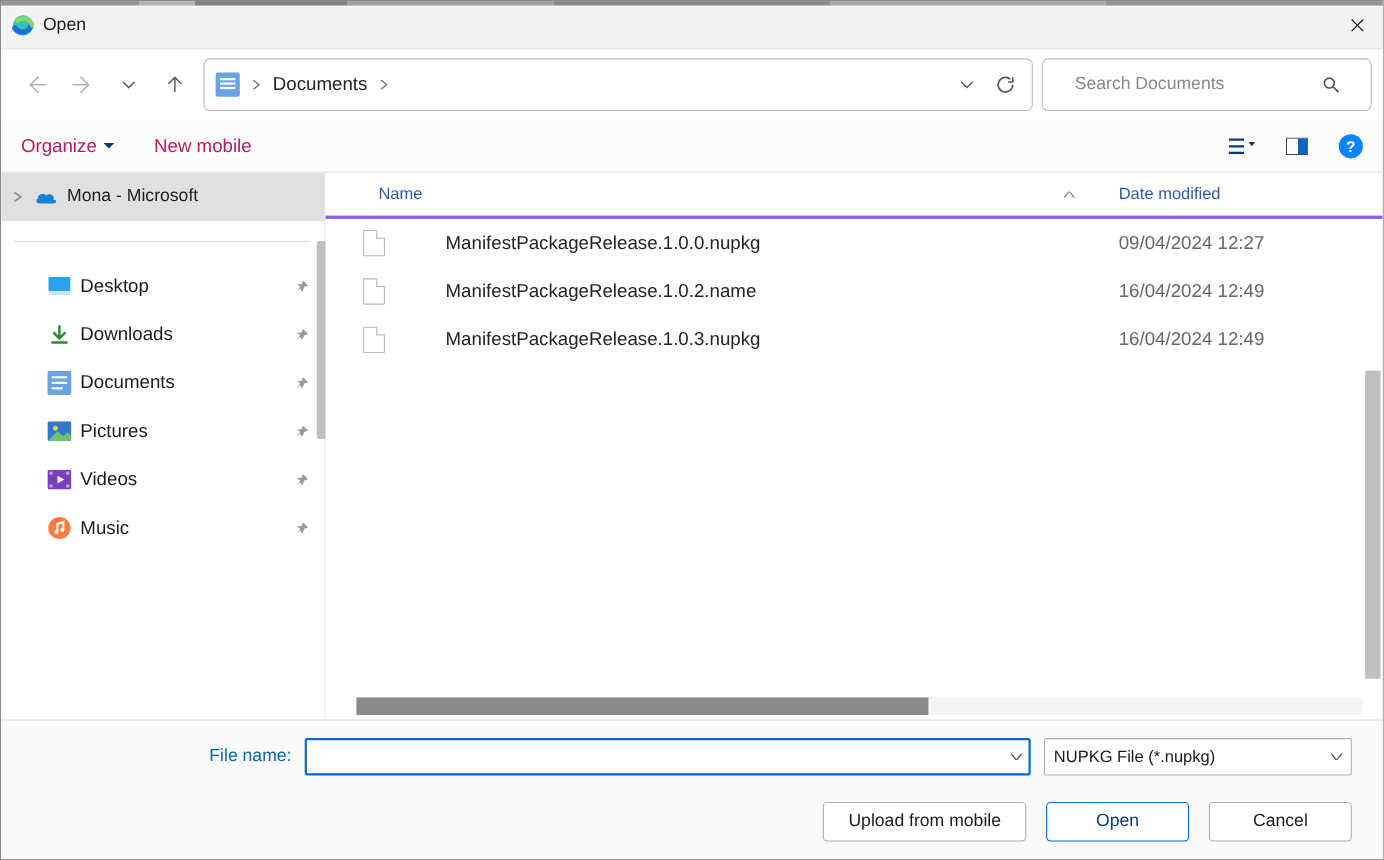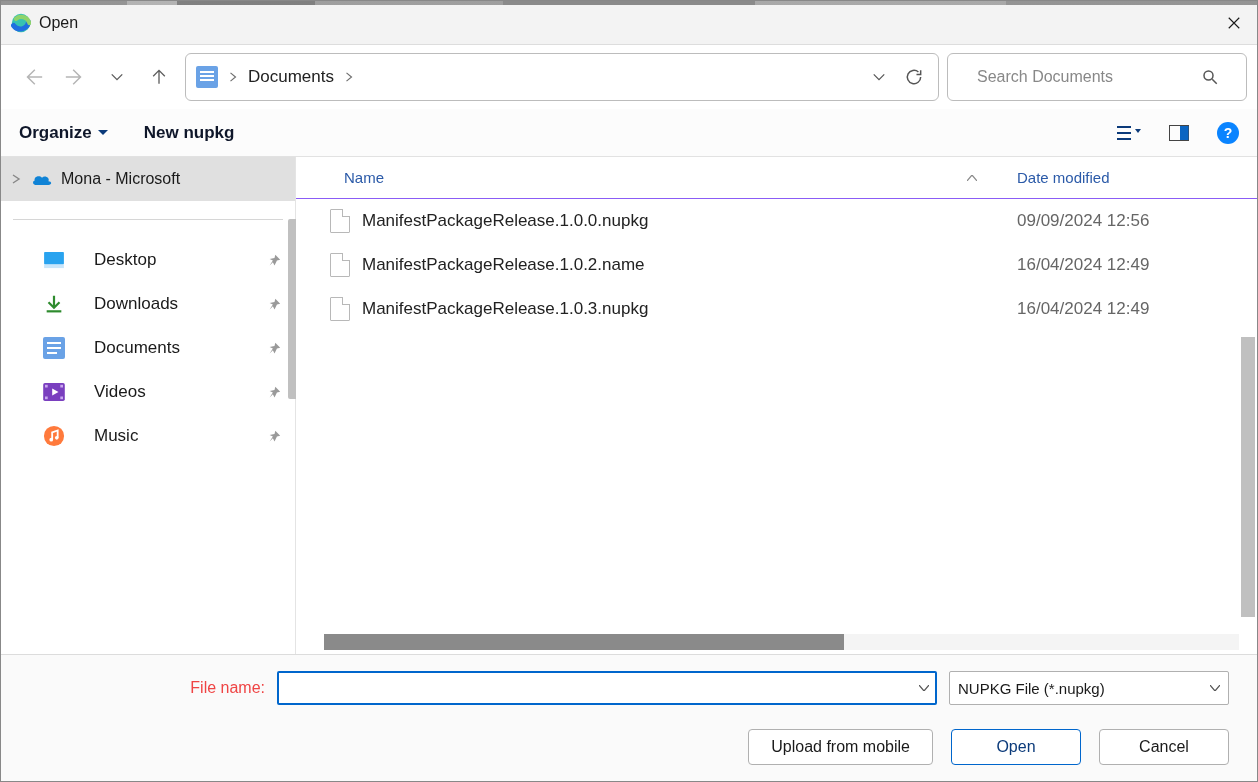--- a/index.html
+++ b/index.html
@@ -25,57 +25,57 @@
   .addrbar .chev { color: #6e6e6e; }
   .addrbar .loc-text { flex: 0 0 auto; font-size: 17px; color: #222; }
   .addrbar .spacer { flex: 1; }
   .addrbar .ctrl { color: #555; cursor: pointer; padding: 4px; }
   .searchbox { width: 300px; height: 48px; border: 1px solid #bcbcbc; border-radius: 6px; display: flex; align-items: center; padding: 0 27px; color: #777; }
   .searchbox input { border: none; outline: none; flex: 1; font-size: 16px; color: #444; }
   .searchbox input::placeholder { color: #888; }
 
   
   .toolrow { height: 48px; display: flex; align-items: center; padding: 0 18px; gap: 36px; border-bottom: 1px solid #e2e2e2; background: #fcfcfc; }
-  .toolrow .tool-item { color: #0f172a; font-size: 17px; display: flex; align-items: center; gap: 6px; cursor: pointer; font-weight: bold; }
+  .toolrow .tool-item { color: #be185d; font-size: 17px; display: flex; align-items: center; gap: 6px; cursor: pointer; }
   .toolrow .right { margin-left: auto; display: flex; align-items: center; gap: 26px; }
   .icon-btn { width: 24px; height: 24px; display: flex; align-items: center; justify-content: center; cursor: pointer; color: #444; }
   .help-circle { width: 22px; height: 22px; border-radius: 50%; background: #0a84ff; color: #fff; font-size: 14px; font-weight: bold; display: flex; align-items: center; justify-content: center; }
 
   
   .bodyrow { flex: 1; display: flex; overflow: hidden; }
 
   .sidebar { width: 295px; background: #fff; border-right: 1px solid #e4e4e4; display: flex; flex-direction: column; position: relative; }
   .tree-root { height: 44px; display: flex; align-items: center; padding: 0 10px; gap: 10px; background: #e0e0e0; font-size: 16px; cursor: pointer; }
   .tree-root .chev { color: #888; }
   .onedrive-icon { width: 20px; height: 14px; }
   .sep { height: 1px; background: #d6d6d6; margin: 18px 12px; }
-  .qa-item { height: 44px; display: flex; align-items: center; padding: 0 14px 0 42px; gap: 29px; font-size: 17px; cursor: pointer; }
+  .qa-item { height: 44px; display: flex; align-items: center; padding: 0 14px 0 42px; gap: 8px; font-size: 17px; cursor: pointer; }
   .qa-item .icon { width: 22px; height: 22px; display: flex; align-items: center; justify-content: center; }
   .qa-item .pin { margin-left: auto; color: #9a9a9a; font-size: 14px; }
   .sidebar-scroll { position: absolute; right: -7px; top: 62px; width: 14px; height: 180px; background: #c0c0c0; border-radius: 2px; }
 
   .filepane { flex: 1; display: flex; flex-direction: column; position: relative; background: #fff; }
-  .filehdr { height: 42px; display: flex; align-items: center; border-bottom: 1px solid #8b5cf6; color: #2b5aa8; font-size: 15px; padding-left: 48px; }
+  .filehdr { height: 42px; display: flex; align-items: center; border-bottom: 3px solid #8b5cf6; color: #2b5aa8; font-size: 15px; padding-left: 48px; }
   .col-name { flex: 1; display: flex; align-items: center; gap: 8px; }
   .col-name .sort { margin-left: auto; margin-right: 40px; color: #8a8a8a; font-size: 10px; }
   .col-date { width: 240px; }
   .filelist { flex: 1; overflow: auto; }
-  .file-row { height: 44px; display: flex; align-items: center; padding-left: 34px; cursor: pointer; }
+  .file-row { height: 44px; display: flex; align-items: center; padding-left: 34px; cursor: pointer; gap: 43px; }
   .file-icon { width: 20px; height: 24px; border: 1px solid #b8b8b8; border-radius: 1px; position: relative; margin-right: 12px; }
   .file-icon::after { content: ""; position: absolute; right: -1px; top: -1px; width: 7px; height: 7px; background: #fff; border-left: 1px solid #b8b8b8; border-bottom: 1px solid #b8b8b8; }
   .file-name { flex: 1; font-size: 17px; color: #222; }
   .file-date { width: 240px; font-size: 17px; color: #666; }
   .hscroll { height: 16px; margin: 0 18px 4px 28px; background: #f4f4f4; position: relative; }
   .hscroll .thumb { position: absolute; left: 0; top: 0; height: 100%; width: 520px; background: #8a8a8a; }
   .vscroll { position: absolute; right: 2px; top: 180px; width: 14px; height: 280px; background: #c0c0c0; }
 
   
   .footer { border-top: 1px solid #dcdcdc; padding: 16px 28px 16px 0; background: #fafafa; }
   .fn-row { display: flex; align-items: center; gap: 12px; margin-bottom: 12px; }
-  .fn-row .lbl { width: 264px; text-align: right; font-size: 16px; color: #ef4444; padding-left: 36px; }
+  .fn-row .lbl { width: 264px; text-align: right; font-size: 16px; color: #0369a1; padding-left: 36px; }
   .fn-input-wrap { flex: 1; position: relative; }
   .fn-input { width: 100%; height: 34px; border: 2px solid #0066cc; border-radius: 2px; padding: 0 32px 0 8px; outline: none; font-size: 15px; }
   .fn-input-wrap .dd { position: absolute; right: 8px; top: 50%; transform: translateY(-50%); color: #555; pointer-events: none; font-size: 11px; }
   .filter-select { width: 280px; height: 34px; border: 1px solid #b0b0b0; border-radius: 2px; padding: 0 8px; font-size: 15px; display: flex; align-items: center; justify-content: space-between; cursor: pointer; background: #fff; }
   .btn-row { display: flex; gap: 18px; justify-content: flex-end; }
   .btn { height: 36px; padding: 0 22px; border: 1px solid #b0b0b0; border-radius: 4px; background: #fff; font-size: 16px; display: flex; align-items: center; cursor: pointer; margin-top: 12px; }
   .btn.primary { border: 1px solid #0066cc; color: #0b3a7a; min-width: 130px; justify-content: center; }
   .btn-row .btn:last-child { min-width: 130px; justify-content: center; text-align: right; }
 
   
@@ -166,21 +166,21 @@
   </div>
 
   <div class="toolrow">
     <span class="tool-item">
       <span>Organize</span>
       <svg viewBox="0 0 10 6" width="10" height="6">
           <path d="M0 0 L5 5 L10 0" fill="#0b3a7a"></path>
         </svg>
     </span>
     <span class="tool-item">
-      <span>New nupkg</span>
+      <span>New mobile</span>
     </span>
     <div class="right">
       <span class="icon-btn">
         <svg viewBox="0 0 24 16" width="24" height="16">
           <path d="M0 2 H14 M0 8 H14 M0 14 H14" stroke="#0b3a7a" stroke-width="2"></path>
           <path d="M18 4 L21 8 L24 4" fill="#0b3a7a"></path>
         </svg>
       </span>
       <span class="icon-btn">
         <svg viewBox="0 0 20 16" width="20" height="16">
@@ -250,20 +250,35 @@
             <span>Documents</span>
             <span class="pin">
               <svg viewBox="0 0 16 16" width="13" height="13">
                 <path d="M9 1 L15 7 L11 8 L8 14 L6 10 L2 14 L6 8 L2 6 L8 5 Z" fill="#9a9a9a"></path>
               </svg>
             </span>
           </div>
           <div class="qa-item">
             <span class="icon">
               <svg viewBox="0 0 24 20" width="22" height="18">
+                <rect width="24" height="20" rx="2" fill="#2e78d2"></rect>
+                <circle cx="8" cy="7" r="2.5" fill="#ffd24a"></circle>
+                <path d="M2 18 L10 10 L16 15 L20 11 L24 15 V20 H2 Z" fill="#6fc06f"></path>
+              </svg>
+            </span>
+            <span>Pictures</span>
+            <span class="pin">
+              <svg viewBox="0 0 16 16" width="13" height="13">
+                <path d="M9 1 L15 7 L11 8 L8 14 L6 10 L2 14 L6 8 L2 6 L8 5 Z" fill="#9a9a9a"></path>
+              </svg>
+            </span>
+          </div>
+          <div class="qa-item">
+            <span class="icon">
+              <svg viewBox="0 0 24 20" width="22" height="18">
                 <rect width="24" height="20" rx="2" fill="#7a3fbf"></rect>
                 <rect x="2" y="2" width="3" height="3" fill="#c9a8ef"></rect>
                 <rect x="2" y="15" width="3" height="3" fill="#c9a8ef"></rect>
                 <rect x="19" y="2" width="3" height="3" fill="#c9a8ef"></rect>
                 <rect x="19" y="15" width="3" height="3" fill="#c9a8ef"></rect>
                 <path d="M10 6 L17 10 L10 14 Z" fill="#fff"></path>
               </svg>
             </span>
             <span>Videos</span>
             <span class="pin">
@@ -303,21 +318,21 @@
           </span>
         </div>
         <div class="col-date">
           <span>Date modified</span>
         </div>
       </div>
       <div class="filelist" id="file-list">
           <div class="file-row">
             <span class="file-icon"></span>
             <span class="file-name">ManifestPackageRelease.1.0.0.nupkg</span>
-            <span class="file-date">09/09/2024 12:56</span>
+            <span class="file-date">09/04/2024 12:27</span>
           </div>
           <div class="file-row">
             <span class="file-icon"></span>
             <span class="file-name">ManifestPackageRelease.1.0.2.name</span>
             <span class="file-date">16/04/2024 12:49</span>
           </div>
           <div class="file-row">
             <span class="file-icon"></span>
             <span class="file-name">ManifestPackageRelease.1.0.3.nupkg</span>
             <span class="file-date">16/04/2024 12:49</span>

